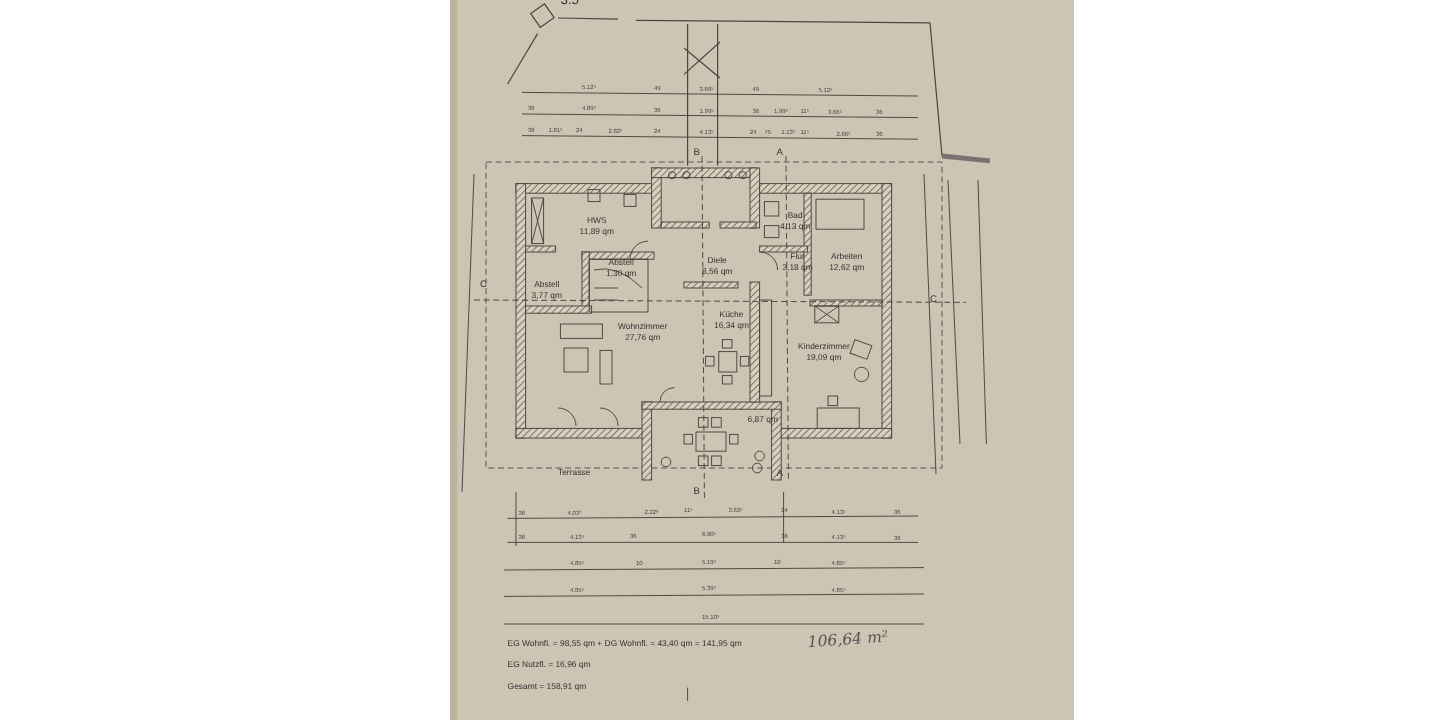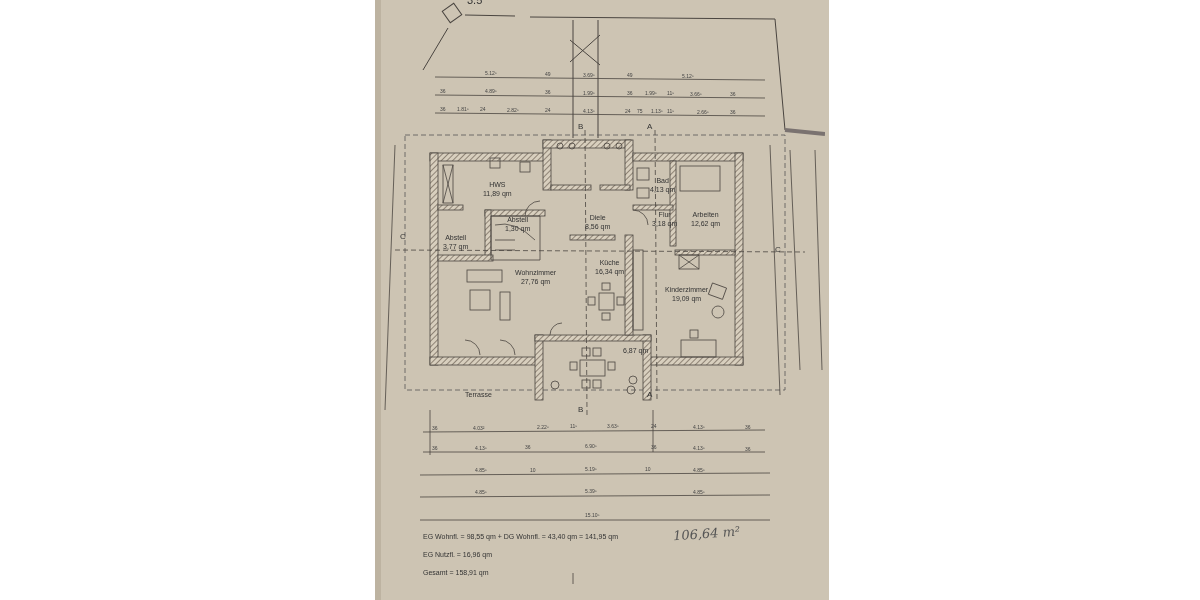--- a/index.html
+++ b/index.html
@@ -1,17 +1,17 @@
 <!DOCTYPE html>
 <html><head>
 <meta charset="utf-8">
 <style>
   html,body{margin:0;padding:0;}
   body{width:1200px;height:600px;background:#ffffff;position:relative;overflow:hidden;font-family:"Liberation Sans",sans-serif;}
-  .paper{position:absolute;left:375px;top:0;width:454px;height:600px;background:#cdc4b3;overflow:hidden;}
+  .paper{position:absolute;left:375px;top:0;width:520px;height:600px;background:#cdc4b3;overflow:hidden;}
   .paper-edge{position:absolute;left:0;top:0;width:6px;height:600px;background:#bdb3a1;}
   svg{position:absolute;left:0;top:0;}
   .room-label{position:absolute;font-size:7px;color:#333;text-align:center;line-height:9px;white-space:nowrap;}
   .dim{position:absolute;font-size:5px;color:#444;white-space:nowrap;}
   .summary{position:absolute;left:48px;font-size:7px;color:#333;white-space:nowrap;}
   .hand{position:absolute;left:298px;top:526px;font-family:"DejaVu Serif",serif;font-style:italic;font-size:13px;color:#555;transform:rotate(-4deg);}
   .top-num{position:absolute;left:92px;top:-6px;font-size:11px;color:#333;}
   .section-mark{position:absolute;font-size:8px;color:#333;}
 </style>
 </head>

